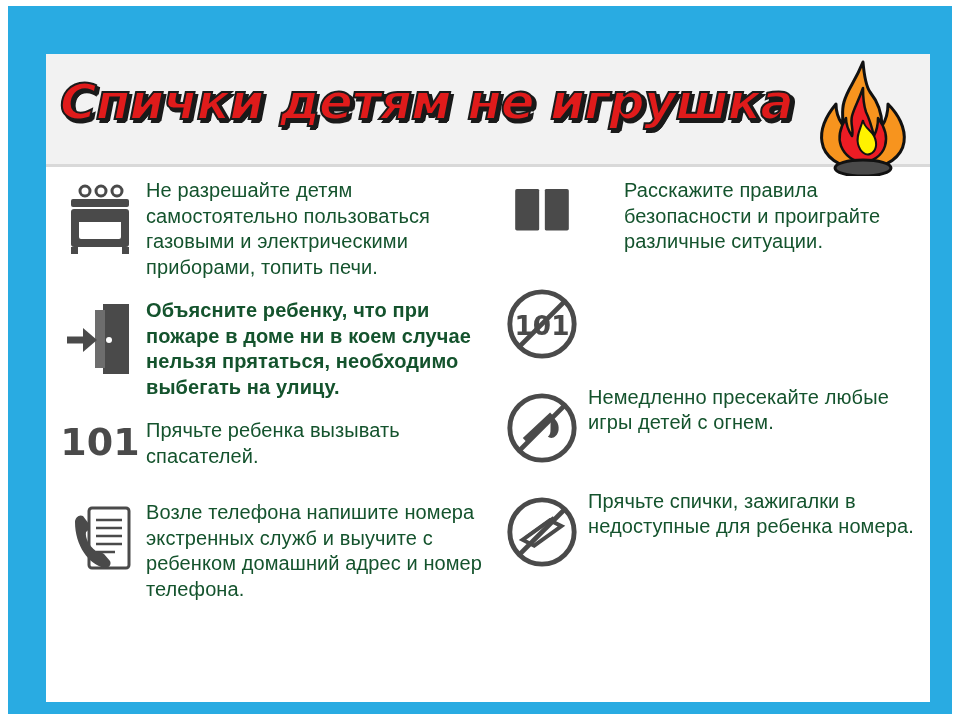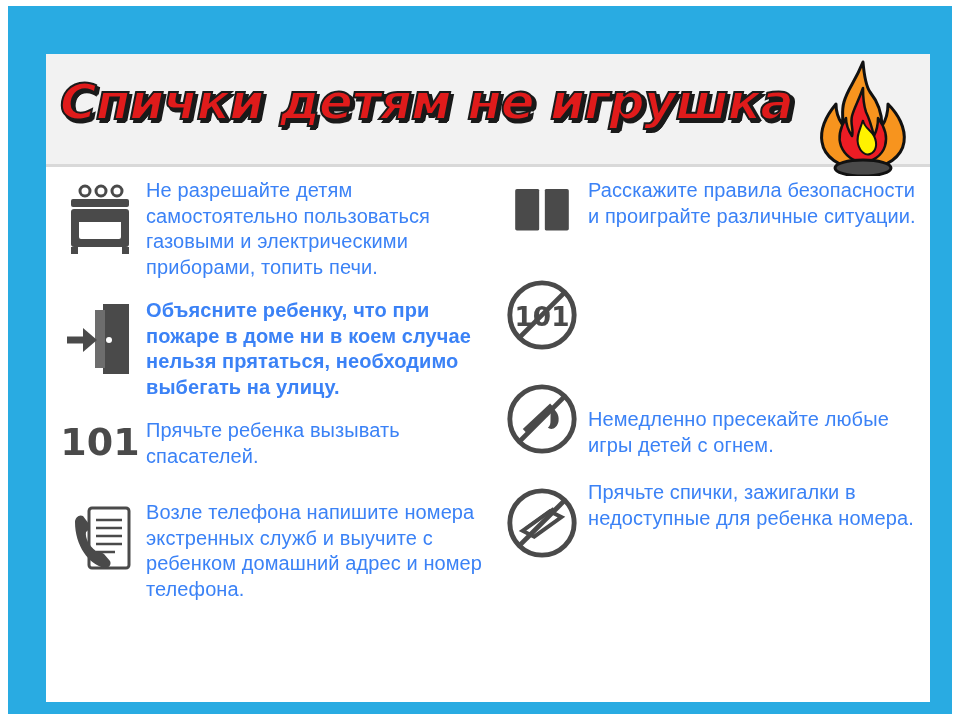--- a/index.html
+++ b/index.html
@@ -105,21 +105,21 @@
     display: flex;
     align-items: flex-start;
     justify-content: center;
     padding-top: 4px;
   }
   .text-cell {
     flex: 1 1 auto;
     font-family: "Liberation Sans", sans-serif;
     font-size: 20px;
     line-height: 25.5px;
-    color: #3b82f6;
+    color: #14532d;
     letter-spacing: 0.1px;
   }
   .num-icon {
     font-family: "DejaVu Sans", sans-serif;
     font-weight: bold;
     font-size: 38px;
     color: #4a4a4a;
     line-height: 40px;
   }
   svg { display: block; }
@@ -190,42 +190,42 @@
               <path d="M12 18 C12 14 16 10 20 12 L26 20 C28 23 26 26 23 28 C22 34 26 42 33 47 C36 49 39 48 41 50 L47 57 C49 61 45 65 41 64 C26 60 12 42 12 18 Z" fill="#4a4a4a"></path>
             </svg>
           </div>
           <div class="text-cell">Возле телефона напишите номера экстренных служб и выучите с ребенком домашний адрес и номер телефона.</div>
         </div>
 
       </div>
 
       <div id="col-right">
 
-        <div class="row" style="margin-bottom:26px;">
+        <div class="row" style="margin-bottom:26px;gap:36px;">
           <div class="icon-cell">
             <svg viewBox="0 0 74 74" width="74" height="64" aria-hidden="true">
               <rect x="6" y="8" width="28" height="48" rx="2" fill="#4a4a4a"></rect>
               <rect x="40" y="8" width="28" height="48" rx="2" fill="#4a4a4a"></rect>
               <rect x="34" y="10" width="6" height="46" fill="#ffffff"></rect>
             </svg>
           </div>
           <div class="text-cell">Расскажите правила безопасности и проиграйте различные ситуации.</div>
         </div>
 
         <div class="row" style="margin-bottom:22px;">
           <div class="icon-cell">
             <svg viewBox="0 0 80 80" width="78" height="78" aria-hidden="true">
               <circle cx="40" cy="40" r="33" fill="none" stroke="#4a4a4a" stroke-width="5"></circle>
               <text x="40" y="51" text-anchor="middle" font-family="DejaVu Sans, sans-serif" font-weight="bold" font-size="27" fill="#4a4a4a">101</text>
               <line x1="16" y1="64" x2="64" y2="16" stroke="#4a4a4a" stroke-width="5"></line>
             </svg>
           </div>
         </div>
 
-        <div class="row" style="margin-bottom:22px;align-items:flex-end;">
+        <div class="row" style="margin-bottom:22px;">
           <div class="icon-cell">
             <svg viewBox="0 0 80 80" width="78" height="78" aria-hidden="true">
               <circle cx="40" cy="40" r="33" fill="none" stroke="#4a4a4a" stroke-width="5"></circle>
               <path d="M22 52 L50 26" stroke="#4a4a4a" stroke-width="5"></path>
               <path d="M50 26 C53 32 58 34 57 42 C56 49 50 52 46 49 C51 45 47 40 50 26 Z" fill="#4a4a4a"></path>
               <line x1="16" y1="64" x2="64" y2="16" stroke="#4a4a4a" stroke-width="5"></line>
             </svg>
           </div>
           <div class="text-cell">Немедленно пресекайте любые игры детей с огнем.</div>
         </div>

